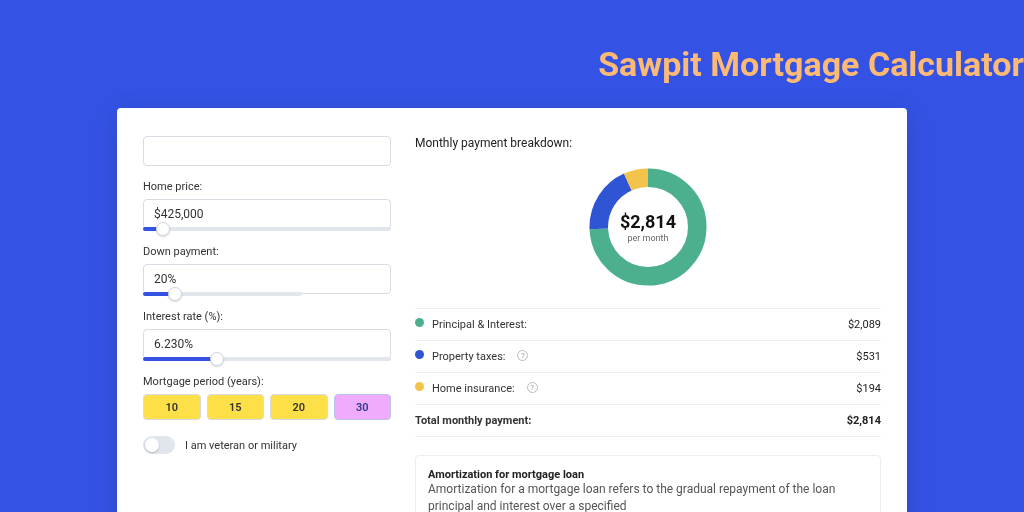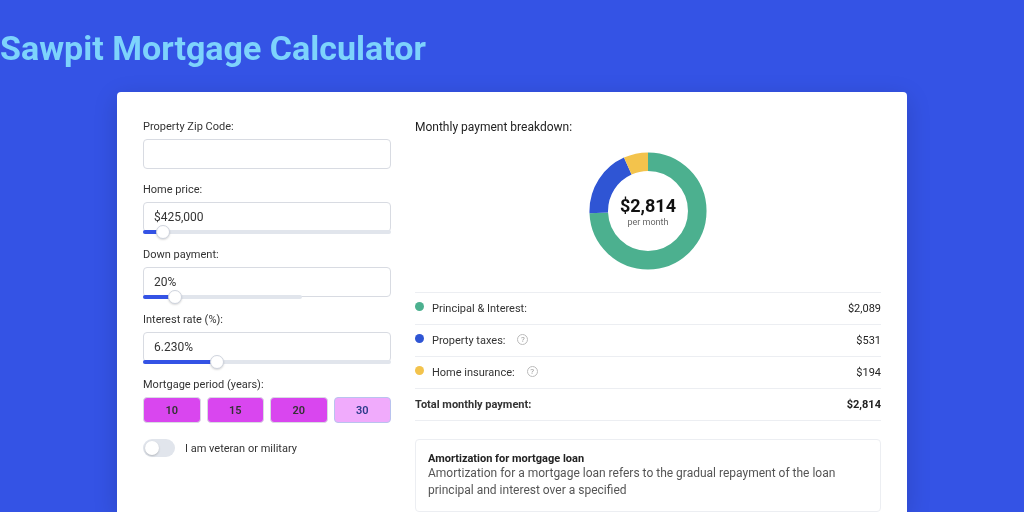--- a/index.html
+++ b/index.html
@@ -1,32 +1,32 @@
 <!DOCTYPE html>
 <html><head>
 <meta charset="utf-8">
 <style>
 *{box-sizing:border-box;margin:0;padding:0;font-family:-apple-system,BlinkMacSystemFont,"Segoe UI",Roboto,Arial,sans-serif}
 body{background:#3453e5;width:1024px;height:512px;overflow:hidden}
-.page-title{color:#7dd3fc;font-size:34px;font-weight:700;text-align:left;padding:28px 0 24px}
+.page-title{color:#fdba74;font-size:34px;font-weight:700;text-align:right;padding:44px 0 24px}
 .card{background:#fff;margin:0 auto;width:790px;height:420px;border-radius:4px 4px 0 0;box-shadow:0 6px 24px rgba(0,0,0,.15);padding:28px 26px;display:flex;gap:24px}
 .form-col{width:248px;flex:0 0 248px}
 .result-col{flex:1}
 .label{font-size:11px;color:#333;margin-bottom:6px}
 .input{width:100%;height:30px;border:1px solid #d8dbe2;border-radius:4px;padding:0 10px;font-size:12px;color:#333;background:#fff}
 .input::placeholder{color:#999}
 .field{margin-bottom:14px;position:relative}
 .slider-track{position:relative;height:4px;background:#e1e5ec;border-radius:2px;margin-top:-2px}
 .slider-fill{position:absolute;height:4px;background:#3453e5;border-radius:2px;top:0;left:0}
 .slider-thumb{position:absolute;width:14px;height:14px;background:#fff;border:1px solid #cfd4de;border-radius:50%;top:-5px;box-shadow:0 1px 2px rgba(0,0,0,.15)}
 .dp-row{display:flex;gap:8px}
 .dp-row .input:first-child{flex:1.9}
 .dp-row .input:last-child{flex:1}
 .period-row{display:flex;gap:6px;margin-top:4px}
-.period-btn{flex:1;height:26px;border:1px solid #d8dbe2;border-radius:4px;background:#d946ef;font-size:11px;font-weight:600;color:#333;cursor:pointer}
+.period-btn{flex:1;height:26px;border:1px solid #d8dbe2;border-radius:4px;background:#fde047;font-size:11px;font-weight:600;color:#333;cursor:pointer}
 .period-btn.active{background:#f0abfc;border-color:#b9c3ee;color:#2a3a8a}
 .toggle-row{display:flex;align-items:center;gap:10px;margin-top:16px}
 .toggle{width:32px;height:18px;background:#e1e5ec;border-radius:10px;position:relative}
 .toggle-knob{position:absolute;width:14px;height:14px;background:#fff;border-radius:50%;top:2px;left:2px;box-shadow:0 1px 2px rgba(0,0,0,.2)}
 .toggle-label{font-size:11px;color:#333}
 .breakdown-title{font-size:12px;font-weight:400;color:#222;margin-bottom:12px}
 .donut-wrap{position:relative;width:130px;height:130px;margin:6px auto 16px}
 .donut-center{position:absolute;inset:0;display:flex;flex-direction:column;align-items:center;justify-content:center}
 .donut-amount{font-size:18px;font-weight:700;color:#111}
 .donut-sub{font-size:9px;color:#666;margin-top:1px}
@@ -45,21 +45,20 @@
 </style>
 </head>
 <body>
 
 <h1 class="page-title">Sawpit Mortgage Calculator</h1>
 
 <div class="card">
   <div class="form-col">
 
     <div class="field">
-      <div class="label">Property Zip Code:</div>
       <input class="input" value="" style="">
     </div>
 
     <div class="field">
       <div class="label">Home price:</div>
       <input class="input" value="$425,000" style="">
       <div class="slider-track">
         <div class="slider-fill" id="hp-fill" style="width: 8%;"></div>
         <div class="slider-thumb" id="hp-thumb" style="left: calc(8% - 7px);"></div>
       </div>

